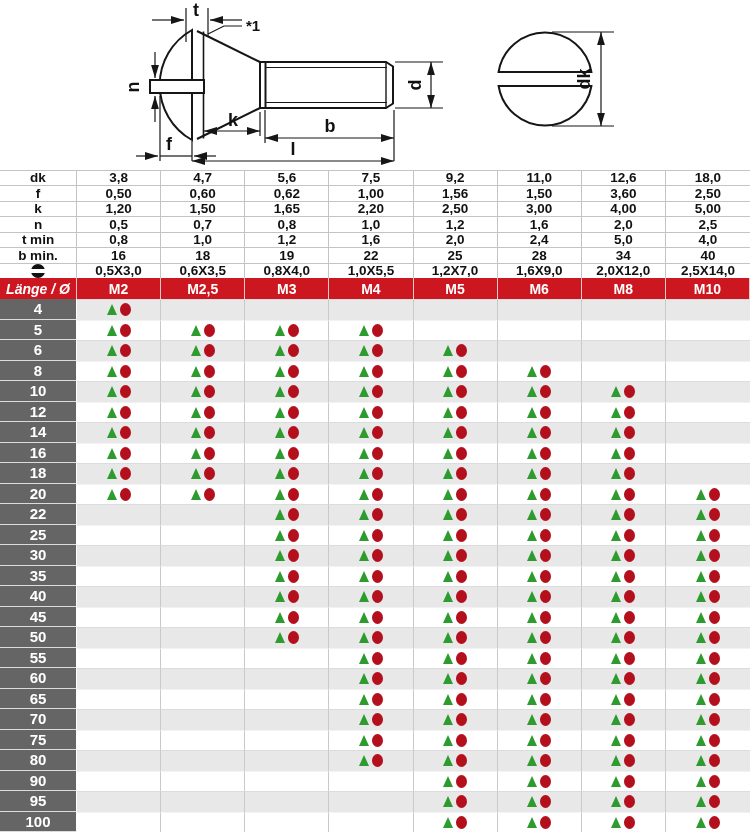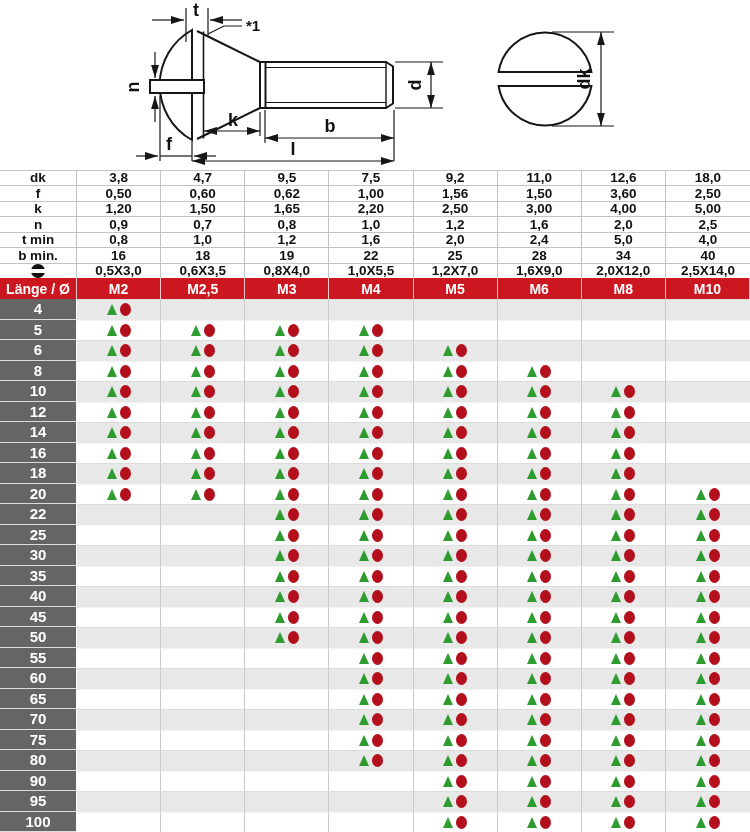--- a/index.html
+++ b/index.html
@@ -33,21 +33,21 @@
     width:750px;height:554px;display:grid;
     grid-template-columns:77px repeat(8,1fr);
     grid-template-rows:21px repeat(26,1fr);
   }
   .mh{
     background:var(--header_bg,#cc1620);color:#fff;font-weight:bold;font-size:14px;
     display:flex;align-items:center;justify-content:center;
     border-right:1px solid #e9c9c9;line-height:1;
   }
   .mh:last-of-type{border-right:none;}
-  .mcorner{text-align:center;}
+  .mcorner{font-style:italic;text-align:center;}
   .mlabel{
     background:var(--label_col_bg,#656565);color:#fff;font-weight:bold;font-size:15px;
     display:flex;align-items:center;justify-content:center;
     border-bottom:1px solid #dcdcdc;border-right:1px solid #fff;line-height:1;
   }
   .mcell{
     display:flex;align-items:center;justify-content:center;gap:3px;
     border-right:1px solid #c9c9c9;border-top:1px solid rgba(0,0,0,0.05);
     background:#fff;
   }
@@ -145,21 +145,21 @@
       <text x="330" y="132" font-size="18" text-anchor="middle">b</text>
       <text x="421" y="85" font-size="18" text-anchor="middle" transform="rotate(-90 421 85)">d</text>
       <text x="590" y="79" font-size="18" text-anchor="middle" transform="rotate(-90 590 79)">dk</text>
     </svg>
   </div>
 
   <div class="dim-table">
       <div class="dcell dlabel">dk</div>
       <div class="dcell dval">3,8</div>
       <div class="dcell dval">4,7</div>
-      <div class="dcell dval">9,5</div>
+      <div class="dcell dval">5,6</div>
       <div class="dcell dval">7,5</div>
       <div class="dcell dval">9,2</div>
       <div class="dcell dval">11,0</div>
       <div class="dcell dval">12,6</div>
       <div class="dcell dval last">18,0</div>
       <div class="dcell dlabel">f</div>
       <div class="dcell dval">0,50</div>
       <div class="dcell dval">0,60</div>
       <div class="dcell dval">0,62</div>
       <div class="dcell dval">1,00</div>
@@ -170,21 +170,21 @@
       <div class="dcell dlabel">k</div>
       <div class="dcell dval">1,20</div>
       <div class="dcell dval">1,50</div>
       <div class="dcell dval">1,65</div>
       <div class="dcell dval">2,20</div>
       <div class="dcell dval">2,50</div>
       <div class="dcell dval">3,00</div>
       <div class="dcell dval">4,00</div>
       <div class="dcell dval last">5,00</div>
       <div class="dcell dlabel">n</div>
-      <div class="dcell dval">0,9</div>
+      <div class="dcell dval">0,5</div>
       <div class="dcell dval">0,7</div>
       <div class="dcell dval">0,8</div>
       <div class="dcell dval">1,0</div>
       <div class="dcell dval">1,2</div>
       <div class="dcell dval">1,6</div>
       <div class="dcell dval">2,0</div>
       <div class="dcell dval last">2,5</div>
       <div class="dcell dlabel">t min</div>
       <div class="dcell dval">0,8</div>
       <div class="dcell dval">1,0</div>

